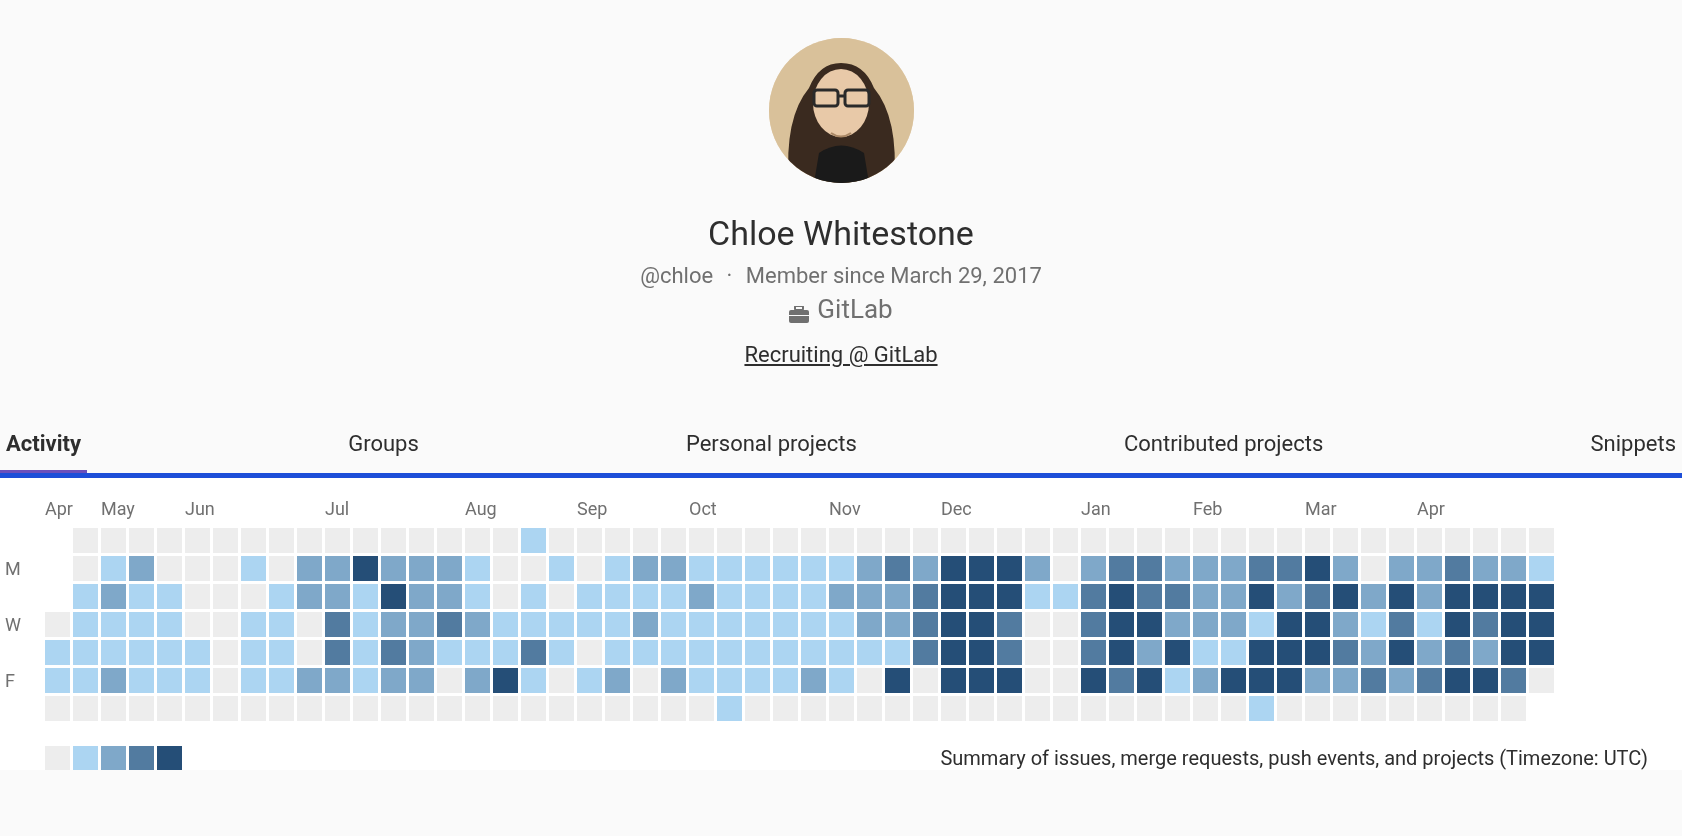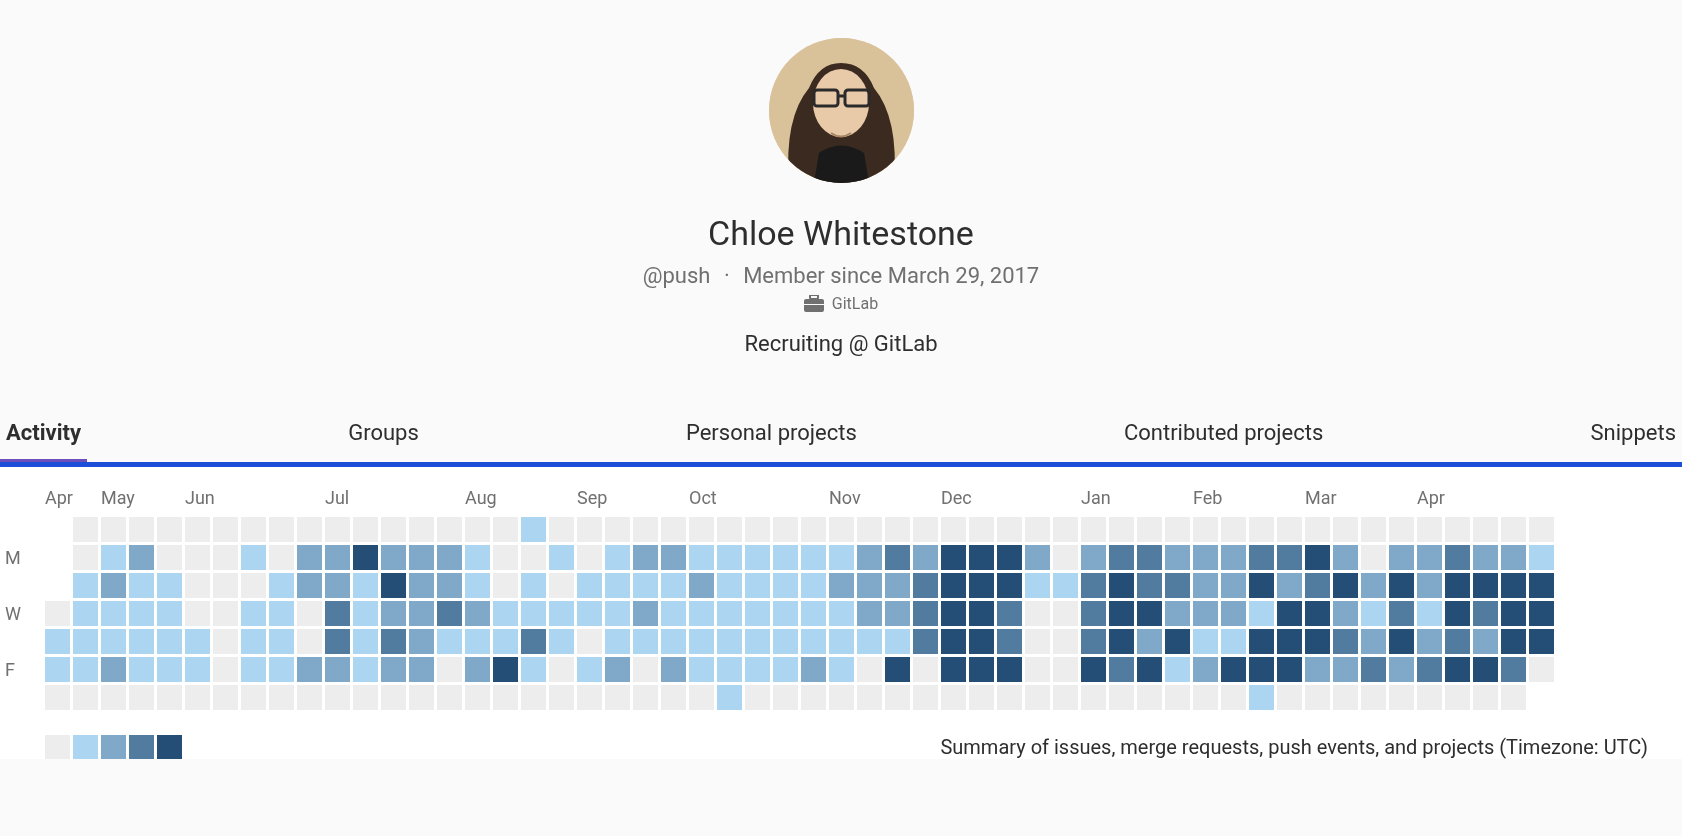--- a/index.html
+++ b/index.html
@@ -30,37 +30,38 @@
       color: #2e2e2e;
       margin-bottom: 10px;
     }
     .profile-meta {
       font-size: 22px;
       color: #707070;
       margin-bottom: 6px;
     }
     .profile-meta .sep { margin: 0 8px; }
     .profile-company {
-      font-size: 16px;
+      font-size: 26px;
       color: #707070;
       margin-bottom: 18px;
       display: flex;
       align-items: center;
       justify-content: center;
       gap: 8px;
     }
     .briefcase-icon {
       width: 20px;
       height: 18px;
       display: inline-block;
     }
     .profile-bio {
       font-size: 22px;
       color: #2e2e2e;
       margin-bottom: 30px;
+      text-decoration: underline;
     }
     .tabs {
       display: flex;
       justify-content: space-between;
       gap: 50px;
       border-bottom: 5px solid #1d4ed8;
     }
     .tab {
       padding: 14px 6px;
       font-size: 22px;
@@ -159,21 +160,21 @@
       <ellipse cx="72" cy="65" rx="28" ry="34" fill="#e8c9a8"></ellipse>
       <rect x="45" y="52" width="24" height="16" rx="3" fill="none" stroke="#2a2a2a" stroke-width="3"></rect>
       <rect x="76" y="52" width="24" height="16" rx="3" fill="none" stroke="#2a2a2a" stroke-width="3"></rect>
       <line x1="69" y1="58" x2="76" y2="58" stroke="#2a2a2a" stroke-width="3"></line>
       <path d="M 50 115 Q 72 100 95 115 L 100 145 L 45 145 Z" fill="#1a1a1a"></path>
       <path d="M 62 95 Q 72 102 82 95" fill="none" stroke="#a86" stroke-width="2"></path>
     </svg>
   </div>
   <h1 class="profile-name">Chloe Whitestone</h1>
   <div class="profile-meta">
-    <span>@push</span>
+    <span>@chloe</span>
     <span class="sep">·</span>
     <span>Member since March 29, 2017</span>
   </div>
   <div class="profile-company">
     <span class="briefcase-icon">
       <svg viewBox="0 0 20 18" fill="#707070">
         <rect x="6" y="0" width="8" height="4" rx="1" fill="none" stroke="#707070" stroke-width="2"></rect>
         <rect x="0" y="4" width="20" height="13" rx="2"></rect>
         <rect x="0" y="9" width="20" height="1" fill="#fafafa"></rect>
       </svg>

